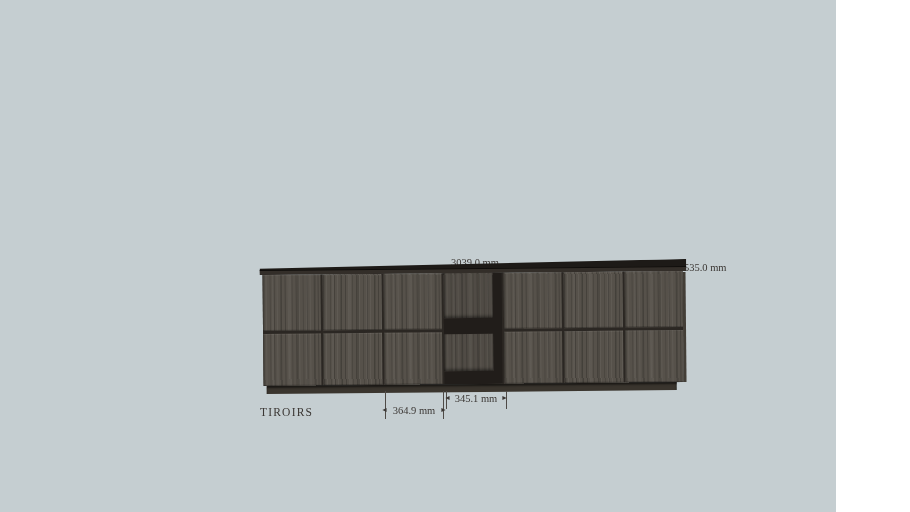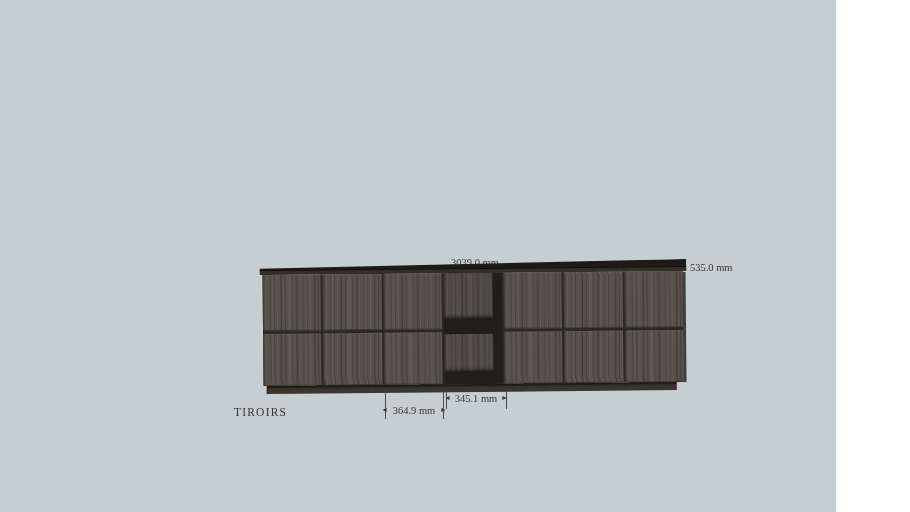--- a/index.html
+++ b/index.html
@@ -83,42 +83,42 @@
 
   
   .dim-text {
     position: absolute;
     color: var(--dim-text, #3b3734);
     font-size: 10.5px;
     white-space: nowrap;
     line-height: 11px;
   }
   #dim-total-width { left: 440px; top: 257px; width: 70px; text-align: center; z-index: 1; }
-  #dim-depth { left: 676px; top: 262px; z-index: 1; display: flex; align-items: center; gap: 7px; }
+  #dim-depth { left: 676px; top: 262px; z-index: 1; display: flex; align-items: center; gap: 1px; }
   .dim-arrow { font-size: 7px; color: var(--dim-text, #3b3734); line-height: 11px; }
   .ext-line {
     position: absolute;
     width: 1px;
     background: var(--dim-line, #4e4a46);
     z-index: 6;
   }
   #ext-niche-left  { left: 446px; top: 391px; height: 18px; }
   #ext-niche-right { left: 506px; top: 391px; height: 18px; }
   #ext-drawer-left  { left: 385px; top: 391px; height: 28px; }
   #ext-drawer-right { left: 443px; top: 391px; height: 28px; }
   .dim-row {
     position: absolute;
     display: flex; justify-content: space-between; align-items: center;
     z-index: 7;
   }
   #dim-niche-width  { left: 444px; top: 393px; width: 64px; }
   #dim-drawer-width { left: 381px; top: 405px; width: 66px; }
   #product-label {
     position: absolute;
-    left: 234px; top: 406px;
+    left: 260px; top: 406px;
     font-size: 11.5px;
     letter-spacing: 1.2px;
     color: var(--dim-text, #3b3734);
   }
 </style>
 </head>
 <body>
 
 <div id="viewport">
 

